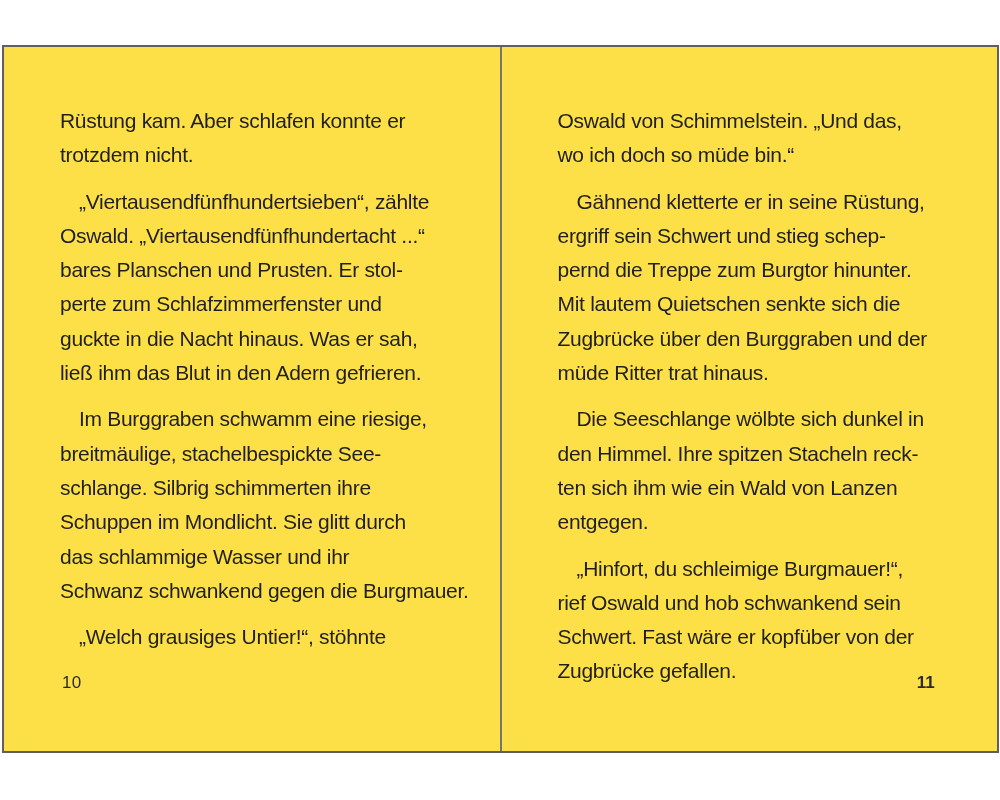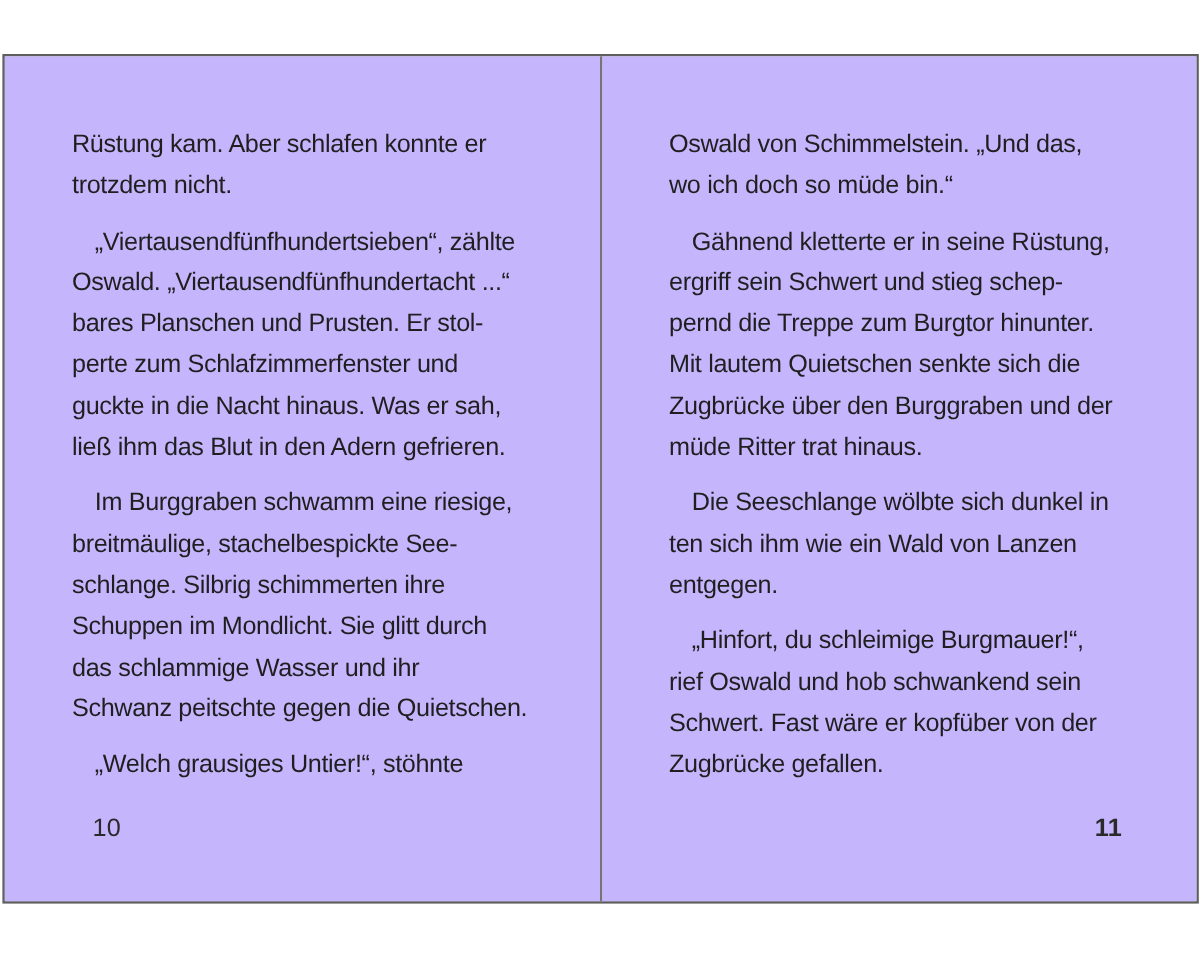--- a/index.html
+++ b/index.html
@@ -21,21 +21,21 @@
     top: 45px;
     width: 993px;
     height: 704px;
     border: 2px solid #5f5f5f;
     background: #fdfdfd;
     display: flex;
   }
   .page {
     position: relative;
     flex: 1 1 50%;
-    background: #c4b5fd;
+    background: #fde047;
   }
   .page.left {
     border-right: 2px solid #757575;
   }
   .page-text {
     position: absolute;
     top: 57px;
     left: 56px;
     right: 28px;
     color: #1f1f1f;
@@ -46,25 +46,24 @@
   }
   .page-text .line {
     height: 34.3px;
   }
   .page-text .line.indent {
     padding-left: 19px;
     margin-top: 12px;
   }
   .page-number {
     position: absolute;
-    bottom: 48px;
+    bottom: 58px;
     color: #2a2a2a;
-    font-size: 21px;
+    font-size: 17px;
     letter-spacing: 0.2px;
-    margin-left: 15px;
   }
   .page.left .page-number {
     left: 58px;
   }
   .page.right .page-number {
     right: 62px;
     font-weight: bold;
   }
 </style>
 </head>
@@ -81,37 +80,38 @@
           <div class="line">Oswald. „Viertausendfünfhundertacht ...“</div>
           <div class="line">bares Planschen und Prusten. Er stol-</div>
           <div class="line">perte zum Schlafzimmerfenster und</div>
           <div class="line">guckte in die Nacht hinaus. Was er sah,</div>
           <div class="line">ließ ihm das Blut in den Adern gefrieren.</div>
           <div class="line indent">Im Burggraben schwamm eine riesige,</div>
           <div class="line">breitmäulige, stachelbespickte See-</div>
           <div class="line">schlange. Silbrig schimmerten ihre</div>
           <div class="line">Schuppen im Mondlicht. Sie glitt durch</div>
           <div class="line">das schlammige Wasser und ihr</div>
-          <div class="line">Schwanz peitschte gegen die Quietschen.</div>
+          <div class="line">Schwanz schwankend gegen die Burgmauer.</div>
           <div class="line indent">„Welch grausiges Untier!“, stöhnte</div>
         </div>
       <div class="page-number">10</div>
     </div>
 
     <div class="page right">
       <div class="page-text">
           <div class="line">Oswald von Schimmelstein. „Und das,</div>
           <div class="line">wo ich doch so müde bin.“</div>
           <div class="line indent">Gähnend kletterte er in seine Rüstung,</div>
           <div class="line">ergriff sein Schwert und stieg schep-</div>
           <div class="line">pernd die Treppe zum Burgtor hinunter.</div>
           <div class="line">Mit lautem Quietschen senkte sich die</div>
           <div class="line">Zugbrücke über den Burggraben und der</div>
           <div class="line">müde Ritter trat hinaus.</div>
           <div class="line indent">Die Seeschlange wölbte sich dunkel in</div>
+          <div class="line">den Himmel. Ihre spitzen Stacheln reck-</div>
           <div class="line">ten sich ihm wie ein Wald von Lanzen</div>
           <div class="line">entgegen.</div>
           <div class="line indent">„Hinfort, du schleimige Burgmauer!“,</div>
           <div class="line">rief Oswald und hob schwankend sein</div>
           <div class="line">Schwert. Fast wäre er kopfüber von der</div>
           <div class="line">Zugbrücke gefallen.</div>
         </div>
       <div class="page-number">11</div>
     </div>
 

